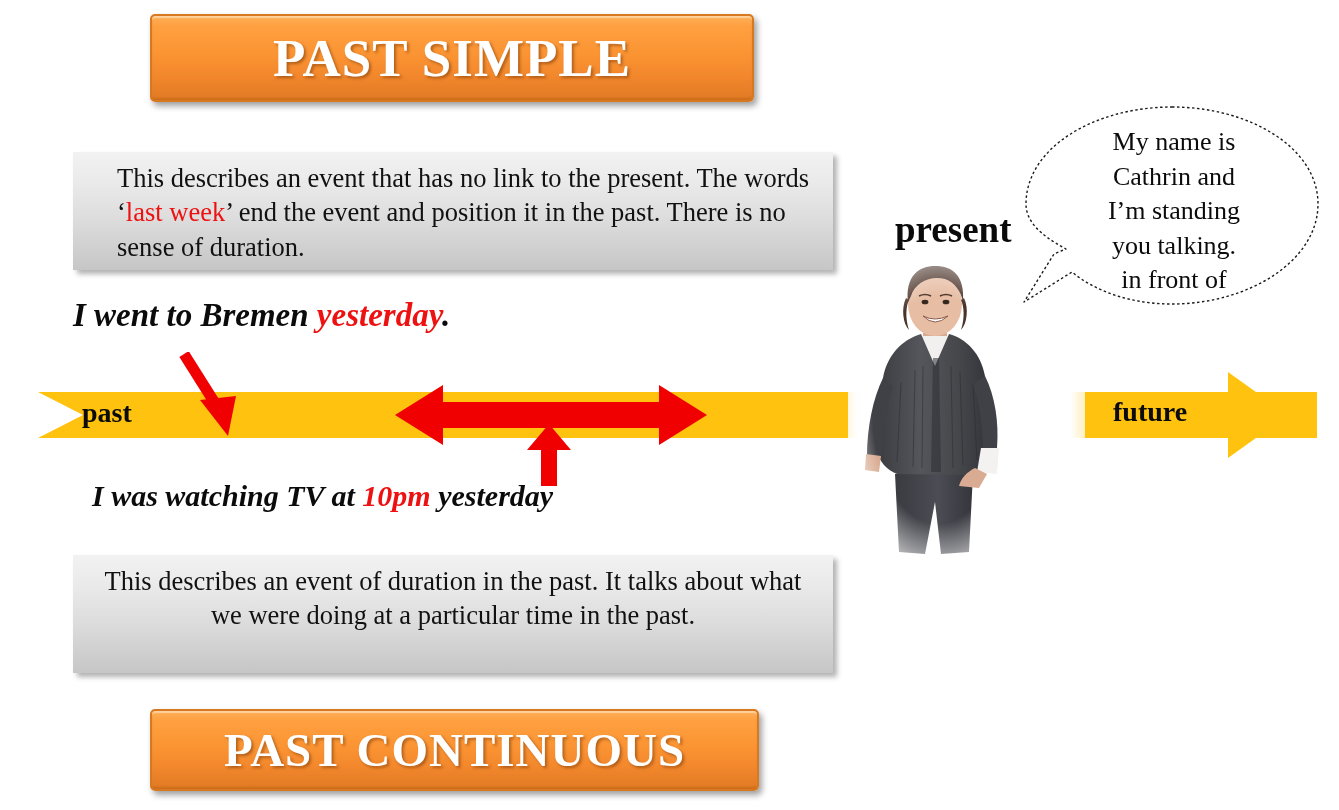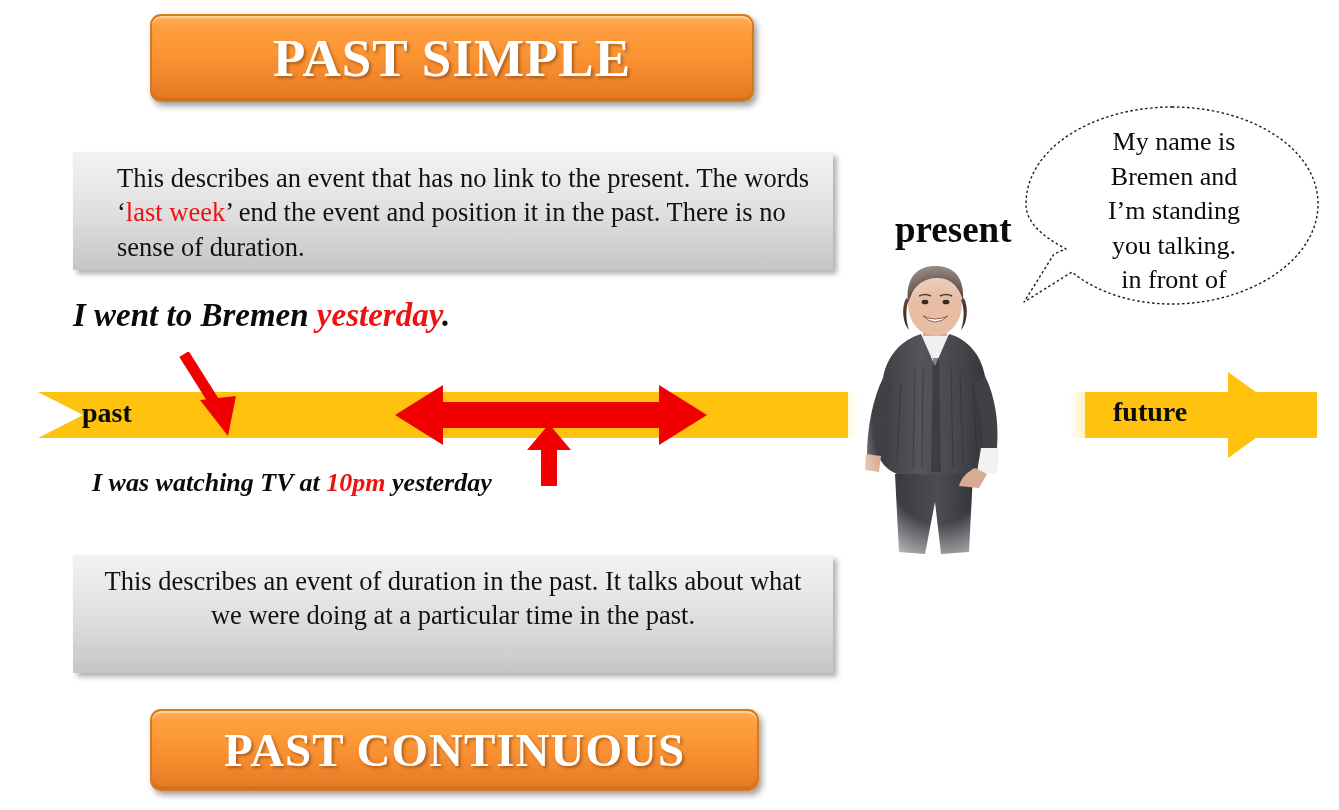--- a/index.html
+++ b/index.html
@@ -20,21 +20,21 @@
   .banner {
     position: absolute;
     box-sizing: border-box;
     background: linear-gradient(to bottom,
                 #ffb05a 0%,
                 #ffa040 12%,
                 #fb9433 45%,
                 #f2872c 72%,
                 #e07a24 100%);
     border: 2px solid #d9791f;
-    border-radius: 11px;
+    border-radius: 5px;
     box-shadow: 3px 4px 6px rgba(0,0,0,0.38),
                 inset 0 2px 1px rgba(255,220,180,0.75),
                 inset 0 -2px 2px rgba(170,85,10,0.35);
     display: flex;
     align-items: center;
     justify-content: center;
   }
   .banner-text {
     color: #ffffff;
     font-weight: bold;
@@ -150,22 +150,22 @@
     white-space: nowrap;
   }
   #sentence-simple {
     left: 73px; top: 295px;
     font-size: 33px;
     line-height: 1.23;
     white-space: normal;
     width: 420px;
   }
   #sentence-continuous {
-    left: 92px; top: 468px;
-    font-size: 26px;
+    left: 92px; top: 479px;
+    font-size: 30px;
   }
 
   
   #bubble {
     position: absolute;
     left: 1022px; top: 104px; width: 300px; height: 205px;
   }
   #bubble-text {
     position: absolute;
     left: 1058px; top: 125px; width: 232px;
@@ -301,19 +301,19 @@
   </svg>
 
   <svg id="bubble" viewBox="0 0 300 205">
     <path d="M 150,3 C 228,3 296,44 296,100 C 296,156 228,200 150,200
              C 110,200 74,188 50,168
              L 2,198 L 32,150 L 44,145
              C 16,130 4,116 4,100 C 4,44 72,3 150,3 Z" fill="#ffffff" stroke="#1a1a1a" stroke-width="1.4" stroke-dasharray="2.5 2.5" stroke-linejoin="round"></path>
   </svg>
   <div id="bubble-text">
     <div>My name is</div>
-    <div>Bremen and</div>
+    <div>Cathrin and</div>
     <div>I’m standing</div>
     <div>you talking.</div>
     <div>in front of</div>
   </div>
 
 </div>
 
 </body></html>

